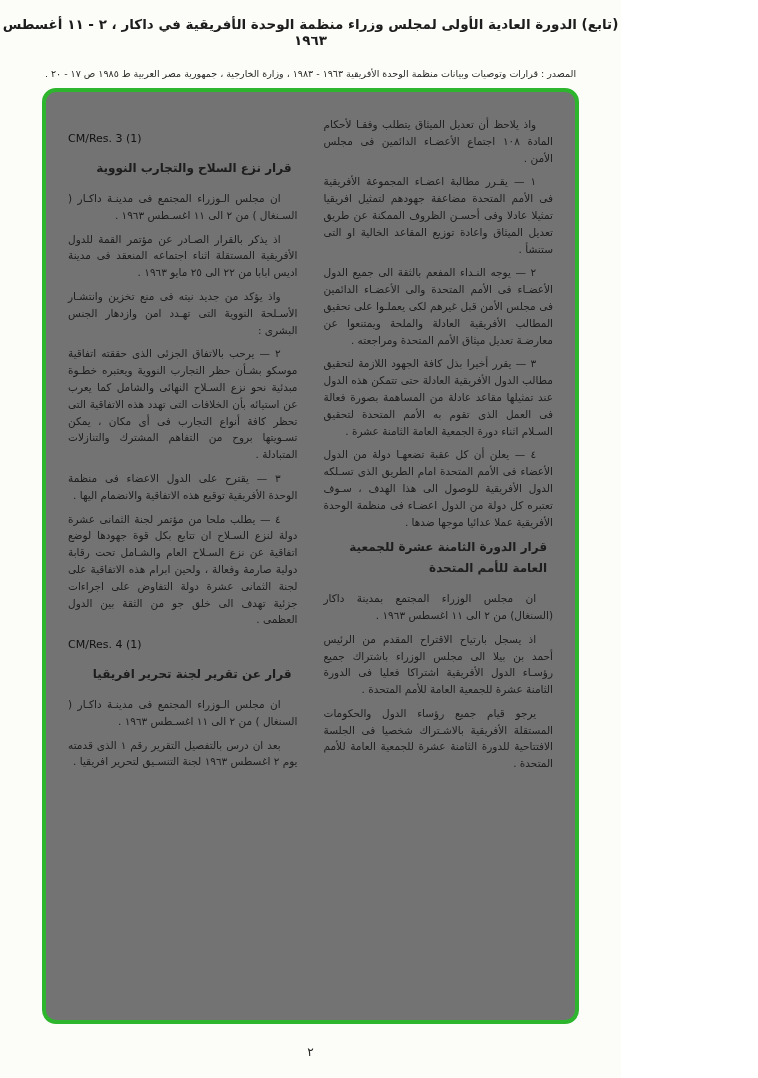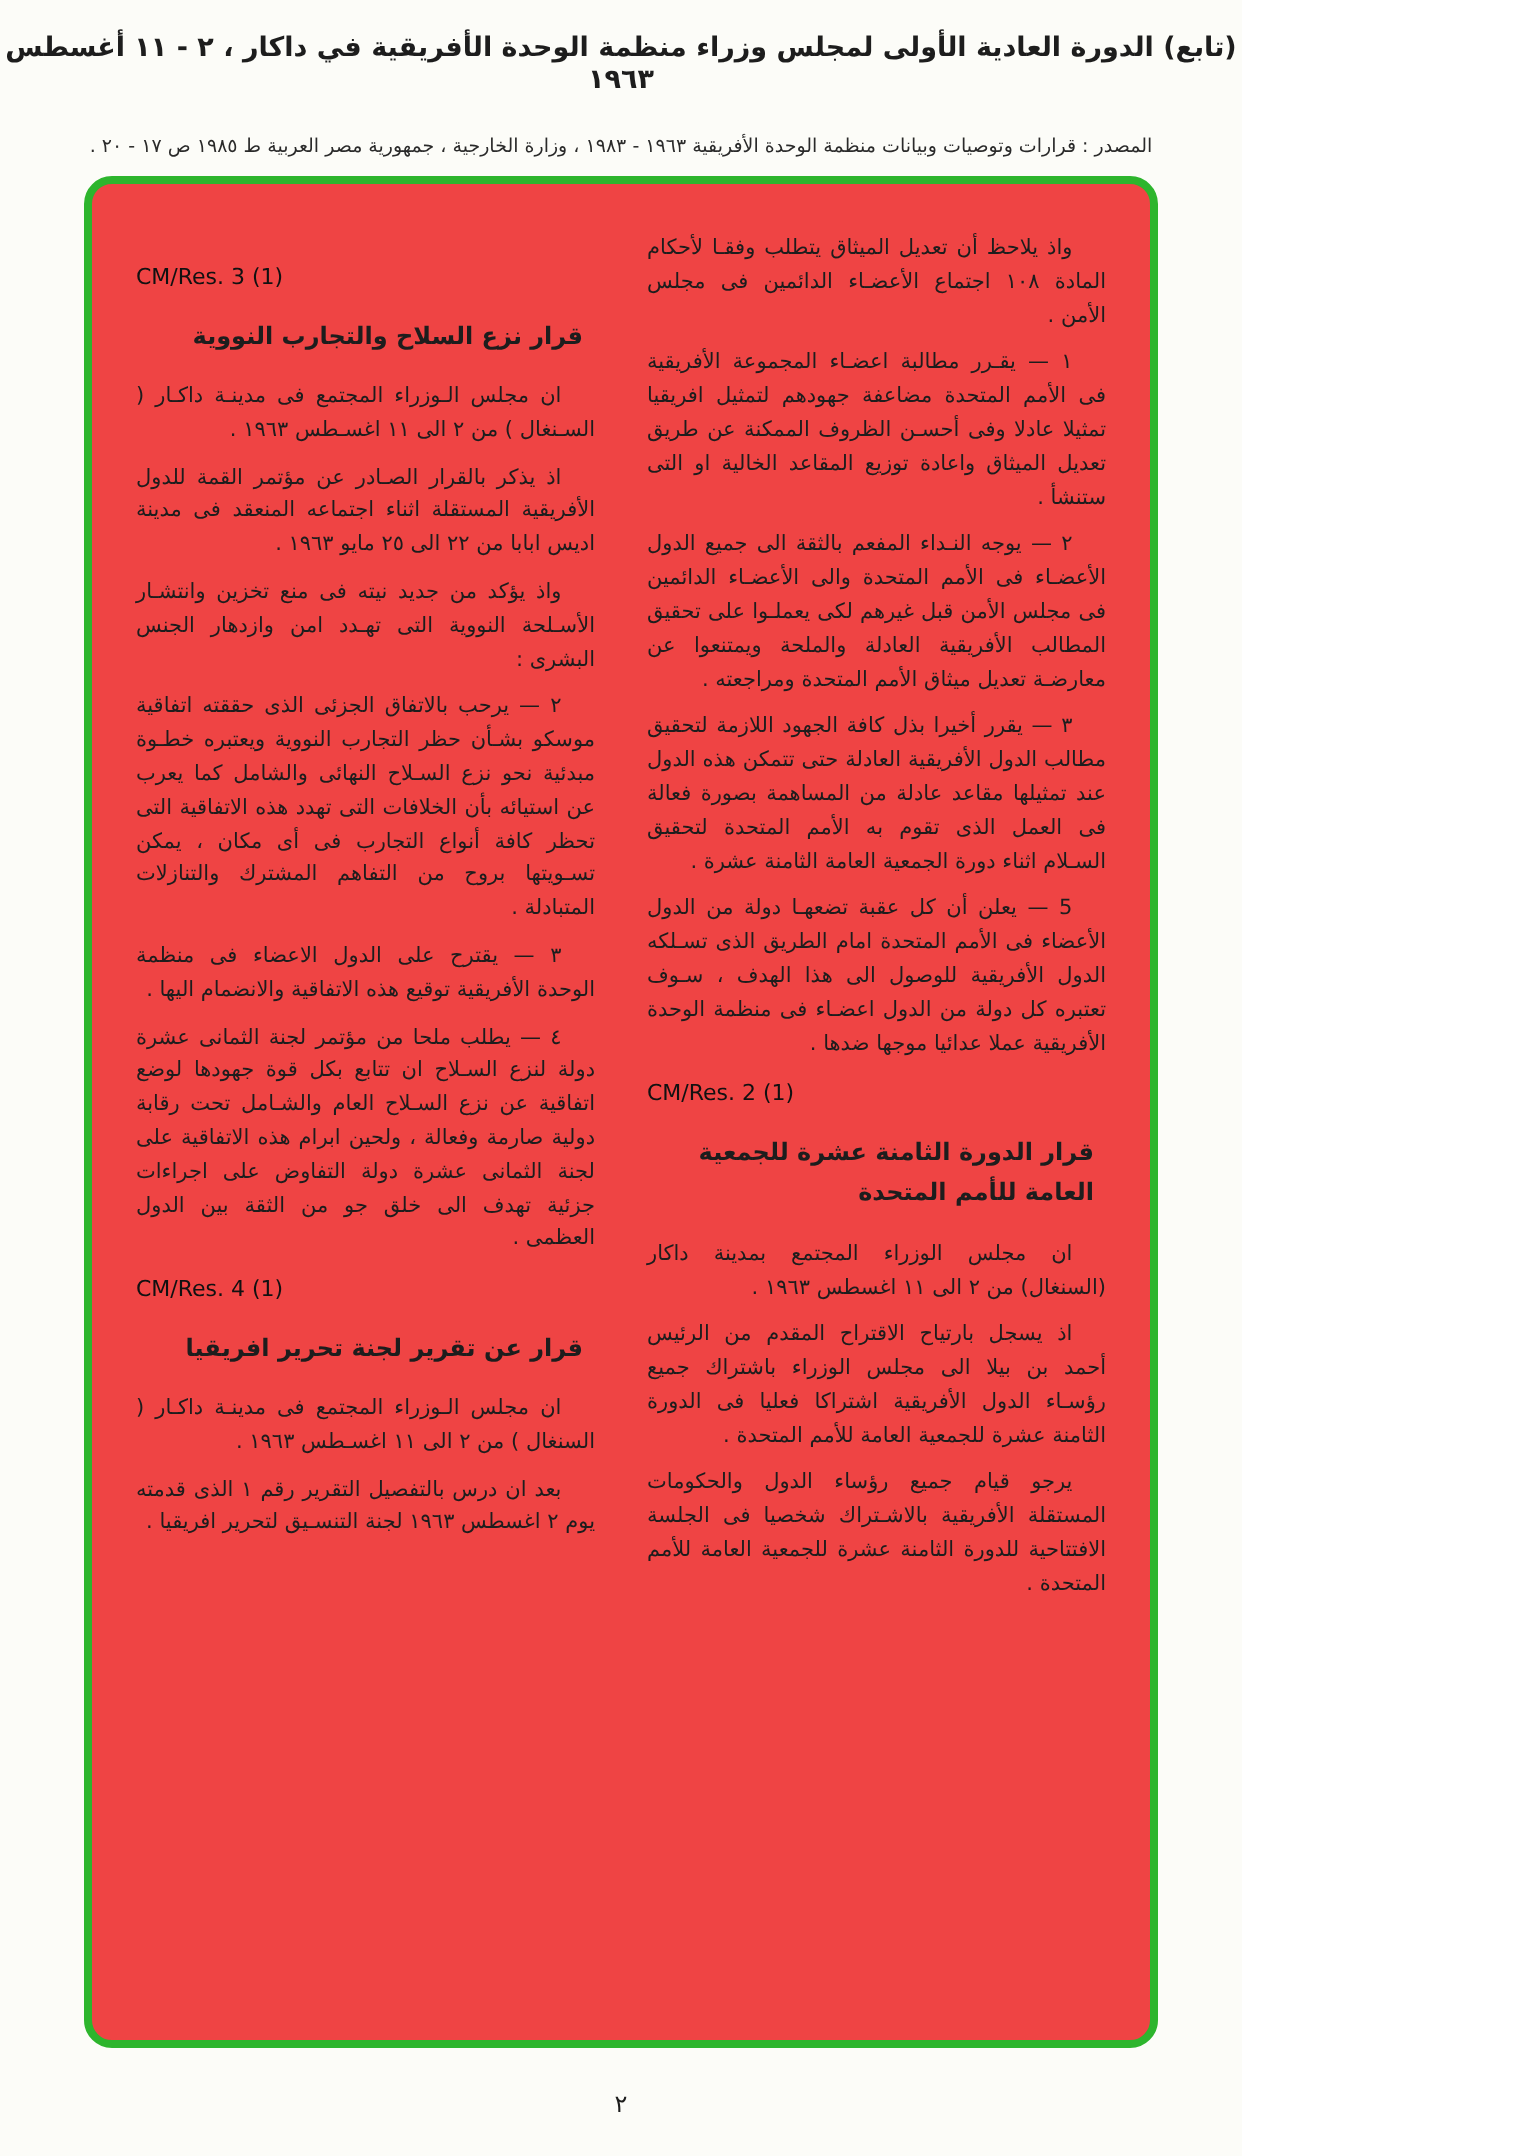--- a/index.html
+++ b/index.html
@@ -16,21 +16,21 @@
   .doc-title  { font-size:13.5px; font-weight:bold; letter-spacing:0.2px; }
   .doc-source { font-size:9.5px; margin-top:20px; color:#2a2a2a; }
 
   .frame {
     position:absolute;
     left:42px; right:42px; top:88px; bottom:54px;
     border:4px solid #2db52d;
     border-radius:14px;
     padding:24px 22px 16px 22px;
     overflow:hidden;
-    background:#ef4444;
+    background:#737373;
   }
   .columns { display:flex; direction:rtl; gap:26px; height:100%; }
   .col {
     flex:1 1 0;
     direction:rtl;
     text-align:justify;
     font-size:10.5px;
     line-height:1.6;
   }
   .para { margin-bottom:7px; text-indent:1.6em; }
@@ -64,22 +64,21 @@
   </header>
 
   <div class="frame">
     <div class="columns">
 
       <section class="col col-right">
         <p class="para">واذ يلاحظ أن تعديل الميثاق يتطلب وفقـا لأحكام المادة ١٠٨ اجتماع الأعضـاء الدائمين فى مجلس الأمن .</p>
         <p class="para">١ — يقـرر مطالبة اعضـاء المجموعة الأفريقية فى الأمم المتحدة مضاعفة جهودهم لتمثيل افريقيا تمثيلا عادلا وفى أحسـن الظروف الممكنة عن طريق تعديل الميثاق واعادة توزيع المقاعد الخالية او التى ستنشأ .</p>
         <p class="para">٢ — يوجه النـداء المفعم بالثقة الى جميع الدول الأعضـاء فى الأمم المتحدة والى الأعضـاء الدائمين فى مجلس الأمن قبل غيرهم لكى يعملـوا على تحقيق المطالب الأفريقية العادلة والملحة ويمتنعوا عن معارضـة تعديل ميثاق الأمم المتحدة ومراجعته .</p>
         <p class="para">٣ — يقرر أخيرا بذل كافة الجهود اللازمة لتحقيق مطالب الدول الأفريقية العادلة حتى تتمكن هذه الدول عند تمثيلها مقاعد عادلة من المساهمة بصورة فعالة فى العمل الذى تقوم به الأمم المتحدة لتحقيق السـلام اثناء دورة الجمعية العامة الثامنة عشرة .</p>
-        <p class="para">5 — يعلن أن كل عقبة تضعهـا دولة من الدول الأعضاء فى الأمم المتحدة امام الطريق الذى تسـلكه الدول الأفريقية للوصول الى هذا الهدف ، سـوف تعتبره كل دولة من الدول اعضـاء فى منظمة الوحدة الأفريقية عملا عدائيا موجها ضدها .</p>
-        <div class="res-code">CM/Res. 2 (1)</div>
+        <p class="para">٤ — يعلن أن كل عقبة تضعهـا دولة من الدول الأعضاء فى الأمم المتحدة امام الطريق الذى تسـلكه الدول الأفريقية للوصول الى هذا الهدف ، سـوف تعتبره كل دولة من الدول اعضـاء فى منظمة الوحدة الأفريقية عملا عدائيا موجها ضدها .</p>
         <h2 class="res-title">قرار الدورة الثامنة عشرة للجمعية العامة للأمم المتحدة</h2>
         <p class="para">ان مجلس الوزراء المجتمع بمدينة داكار (السنغال) من ٢ الى ١١ اغسطس ١٩٦٣ .</p>
         <p class="para">اذ يسجل بارتياح الاقتراح المقدم من الرئيس أحمد بن بيلا الى مجلس الوزراء باشتراك جميع رؤسـاء الدول الأفريقية اشتراكا فعليا فى الدورة الثامنة عشرة للجمعية العامة للأمم المتحدة .</p>
         <p class="para">يرجو قيام جميع رؤساء الدول والحكومات المستقلة الأفريقية بالاشـتراك شخصيا فى الجلسة الافتتاحية للدورة الثامنة عشرة للجمعية العامة للأمم المتحدة .</p>
       </section>
 
       <section class="col col-left">
         <div class="res-code">CM/Res. 3 (1)</div>
         <h2 class="res-title">قرار نزع السلاح والتجارب النووية</h2>
         <p class="para">ان مجلس الـوزراء المجتمع فى مدينـة داكـار ( السـنغال ) من ٢ الى ١١ اغسـطس ١٩٦٣ .</p>

